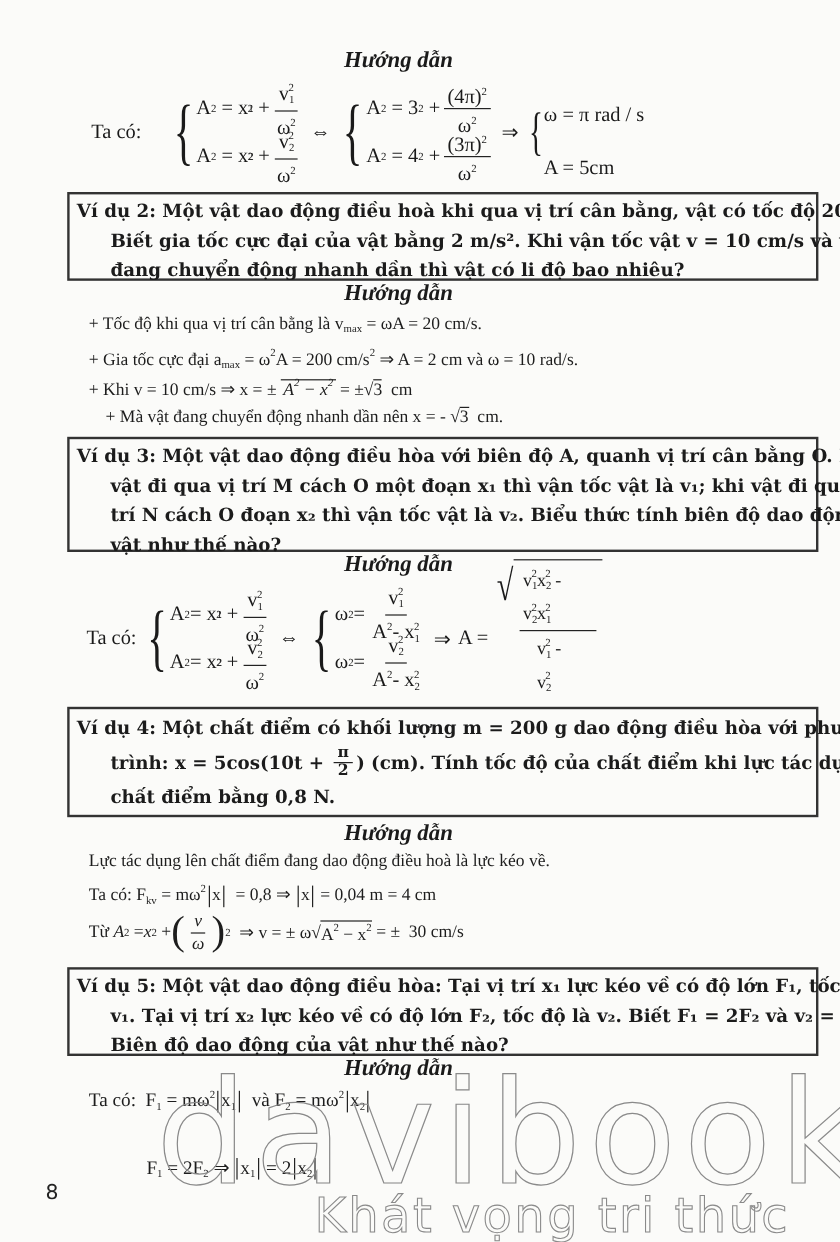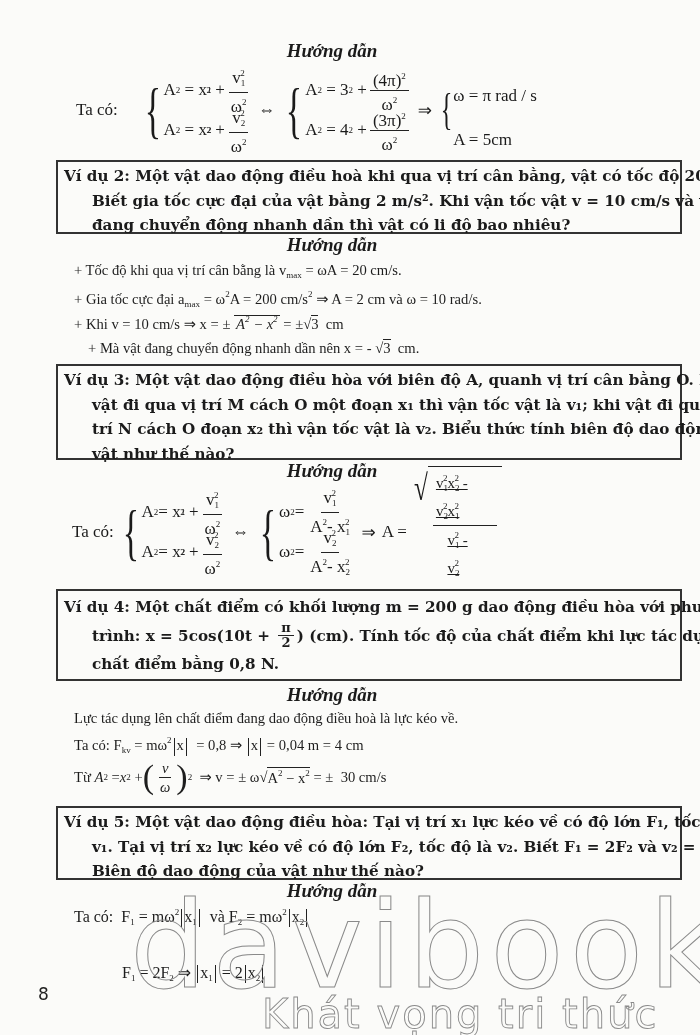--- a/index.html
+++ b/index.html
@@ -21,21 +21,21 @@
   .math{position:absolute;display:flex;align-items:center;font-family:"Liberation Serif",serif;font-size:17px;}
   .frac{display:inline-flex;flex-direction:column;align-items:center;vertical-align:middle;margin:0 3px;}
   .frac .num{border-bottom:1px solid #222;padding:0 3px;line-height:18px;}
   .frac .den{padding:0 3px;line-height:18px;}
   .brace{font-size:62px;line-height:62px;transform:scaleX(0.55);display:inline-block;margin:0 -4px 0 -2px;font-weight:200;}
   .sys{display:flex;flex-direction:column;justify-content:flex-start;}
   .sys .row{display:flex;align-items:center;height:40px;white-space:nowrap;}
   .arrow{margin:0 6px;font-size:17px;}
   .sqrt{display:inline-flex;align-items:stretch;}
   .sqrt .rad{font-size:36px;line-height:44px;transform:scaleX(0.7);margin-right:-3px;}
-  .sqrt .under{border-top:1px solid #222;display:inline-flex;align-items:center;padding:2px 2px 16px 2px;text-decoration:underline;}
+  .sqrt .under{border-top:1px solid #222;display:inline-flex;align-items:center;padding:2px 2px 16px 2px;}
   .page-number{position:absolute;left:38px;top:984px;font-family:"DejaVu Sans",sans-serif;font-size:17px;color:#222;}
   .wm{position:absolute;color:transparent;-webkit-text-stroke:1px #8a8a8a;font-family:"DejaVu Sans",sans-serif;}
   .wm-main{left:130px;top:886px;font-size:120px;letter-spacing:6px;line-height:120px;}
   .wm-sub{left:262px;top:993px;font-size:40px;letter-spacing:2px;line-height:42px;-webkit-text-stroke:0.9px #8a8a8a;}
   .abs-bar{display:inline-block;border-left:1.2px solid #222;height:18px;margin:0 2px;vertical-align:middle;}
 </style>
 </head>
 <body>
 
 <div class="heading" style="top:40px;"><span>Hướng dẫn</span></div>

